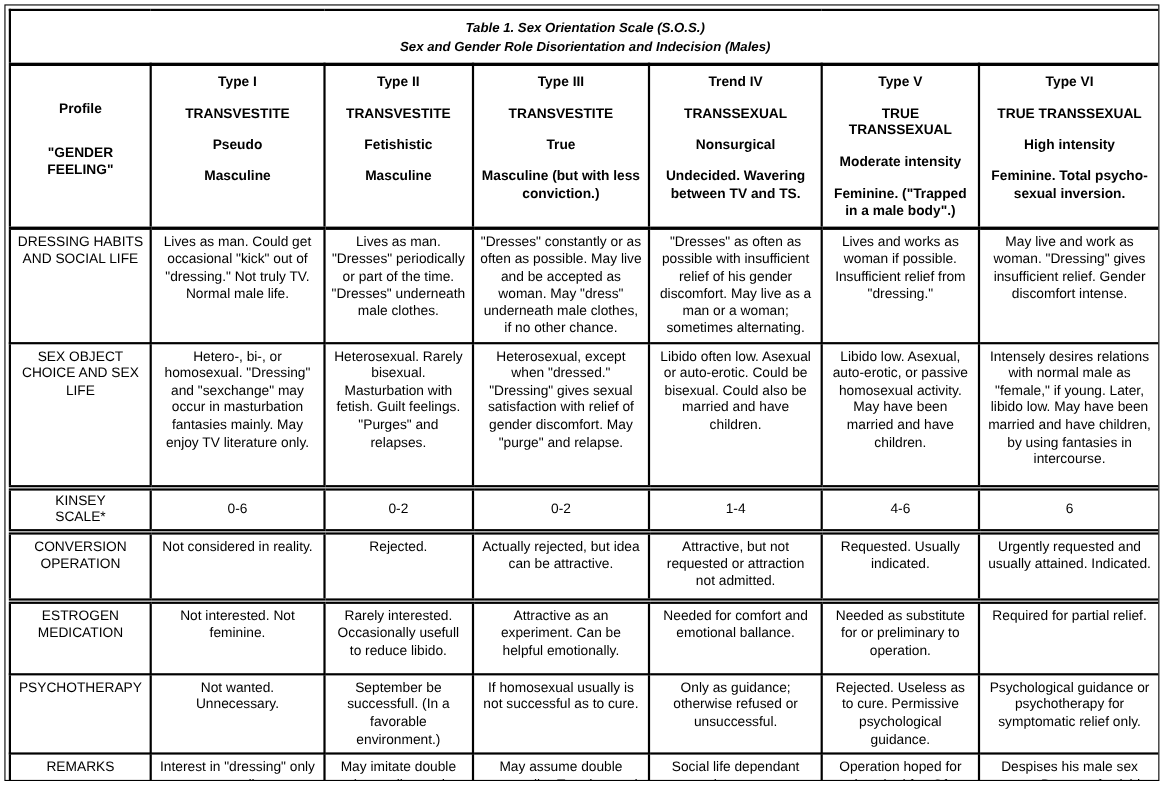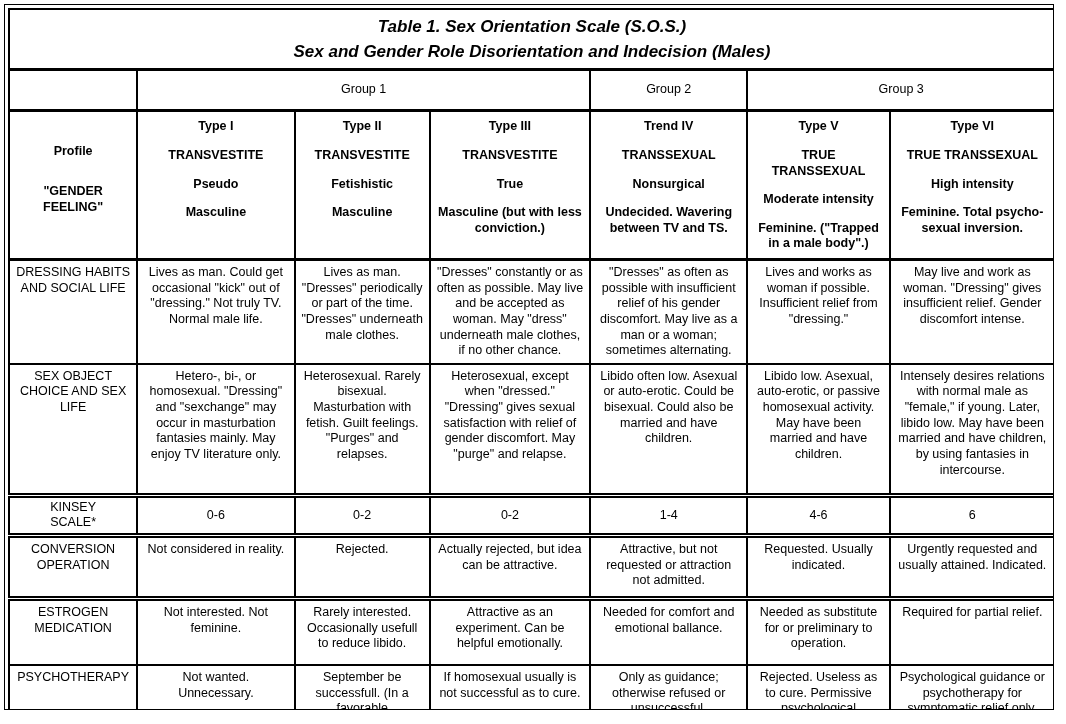--- a/index.html
+++ b/index.html
@@ -32,21 +32,21 @@
     padding: 4px 5px;
     font-size: 12.5px;
     line-height: 1.25;
     overflow: hidden;
   }
   
   tr.title-row td {
     border-bottom: 3px solid #000;
     font-weight: bold;
     font-style: italic;
-    font-size: 17px;
+    font-size: 12px;
     line-height: 1.45;
     padding: 5px 4px 4px;
     height: 38px;
     vertical-align: middle;
   }
   
   tr.group-row td {
     border-bottom: 3px solid #000;
     vertical-align: middle;
     height: 30px;
@@ -84,26 +84,20 @@
     </colgroup>
 
     <tbody>
         <tr class="title-row">
       <td colspan="7">
         <div>Table 1. Sex Orientation Scale (S.O.S.)</div>
         <div>Sex and Gender Role Disorientation and Indecision (Males)</div>
       </td>
     </tr>
 
-    <tr class="group-row">
-      <td></td>
-      <td colspan="3">Group 1</td>
-      <td>Group 2</td>
-      <td colspan="2">Group 3</td>
-    </tr>
 
     <tr class="profile-row">
       <td>
         <div class="stack stack-label">
           <div>Profile</div>
           <div>"GENDER FEELING"</div>
         </div>
       </td>
       <td>
         <div class="stack">

